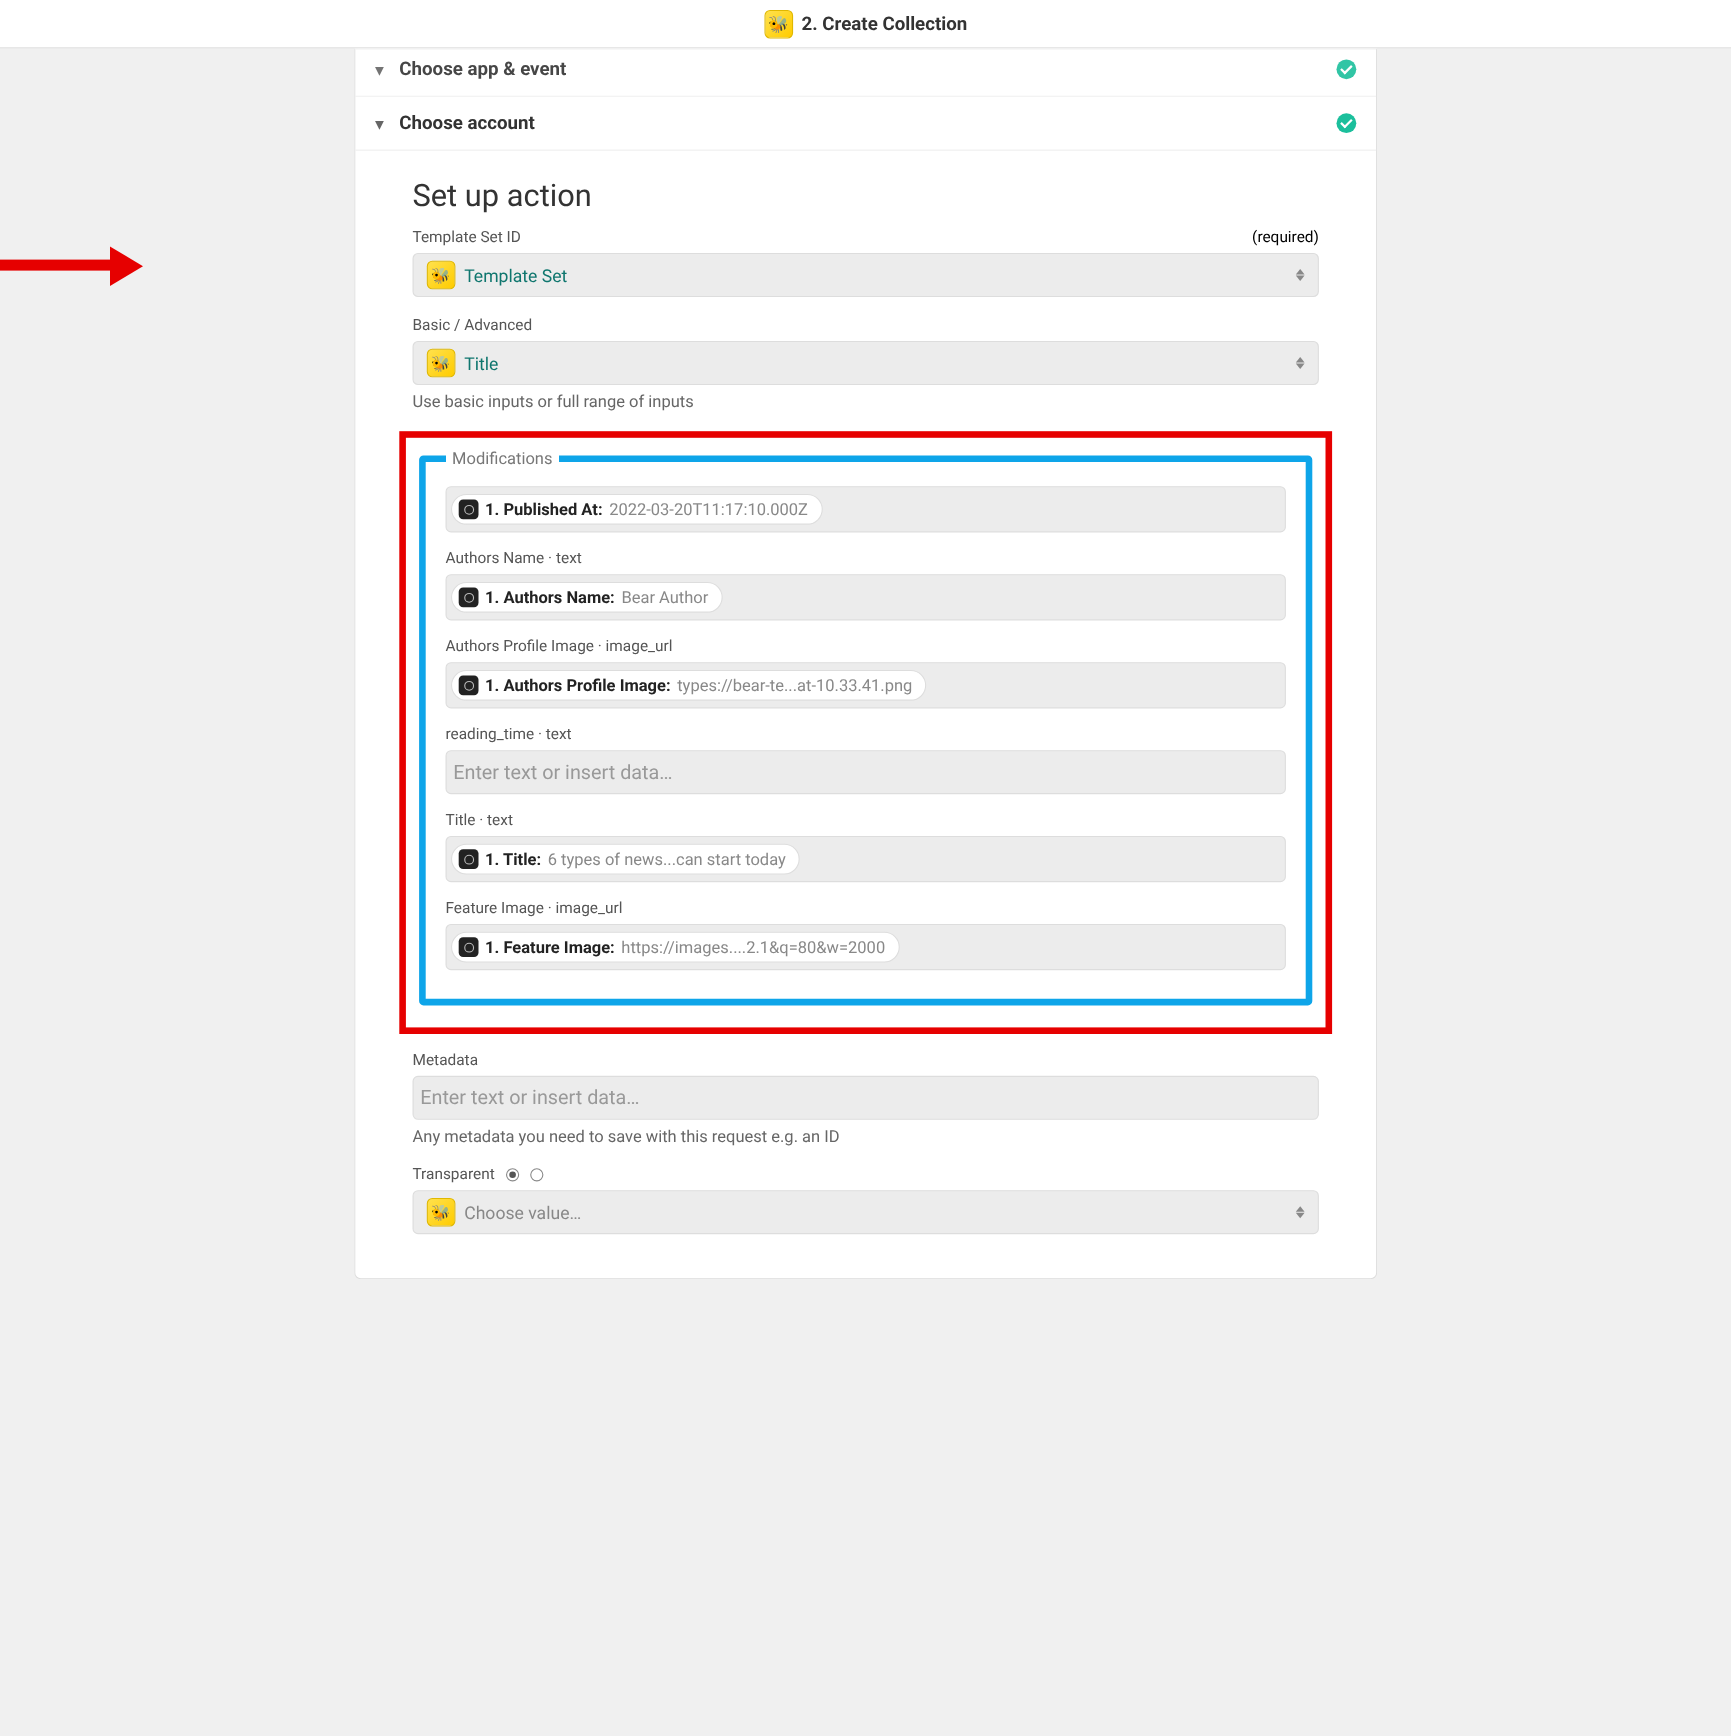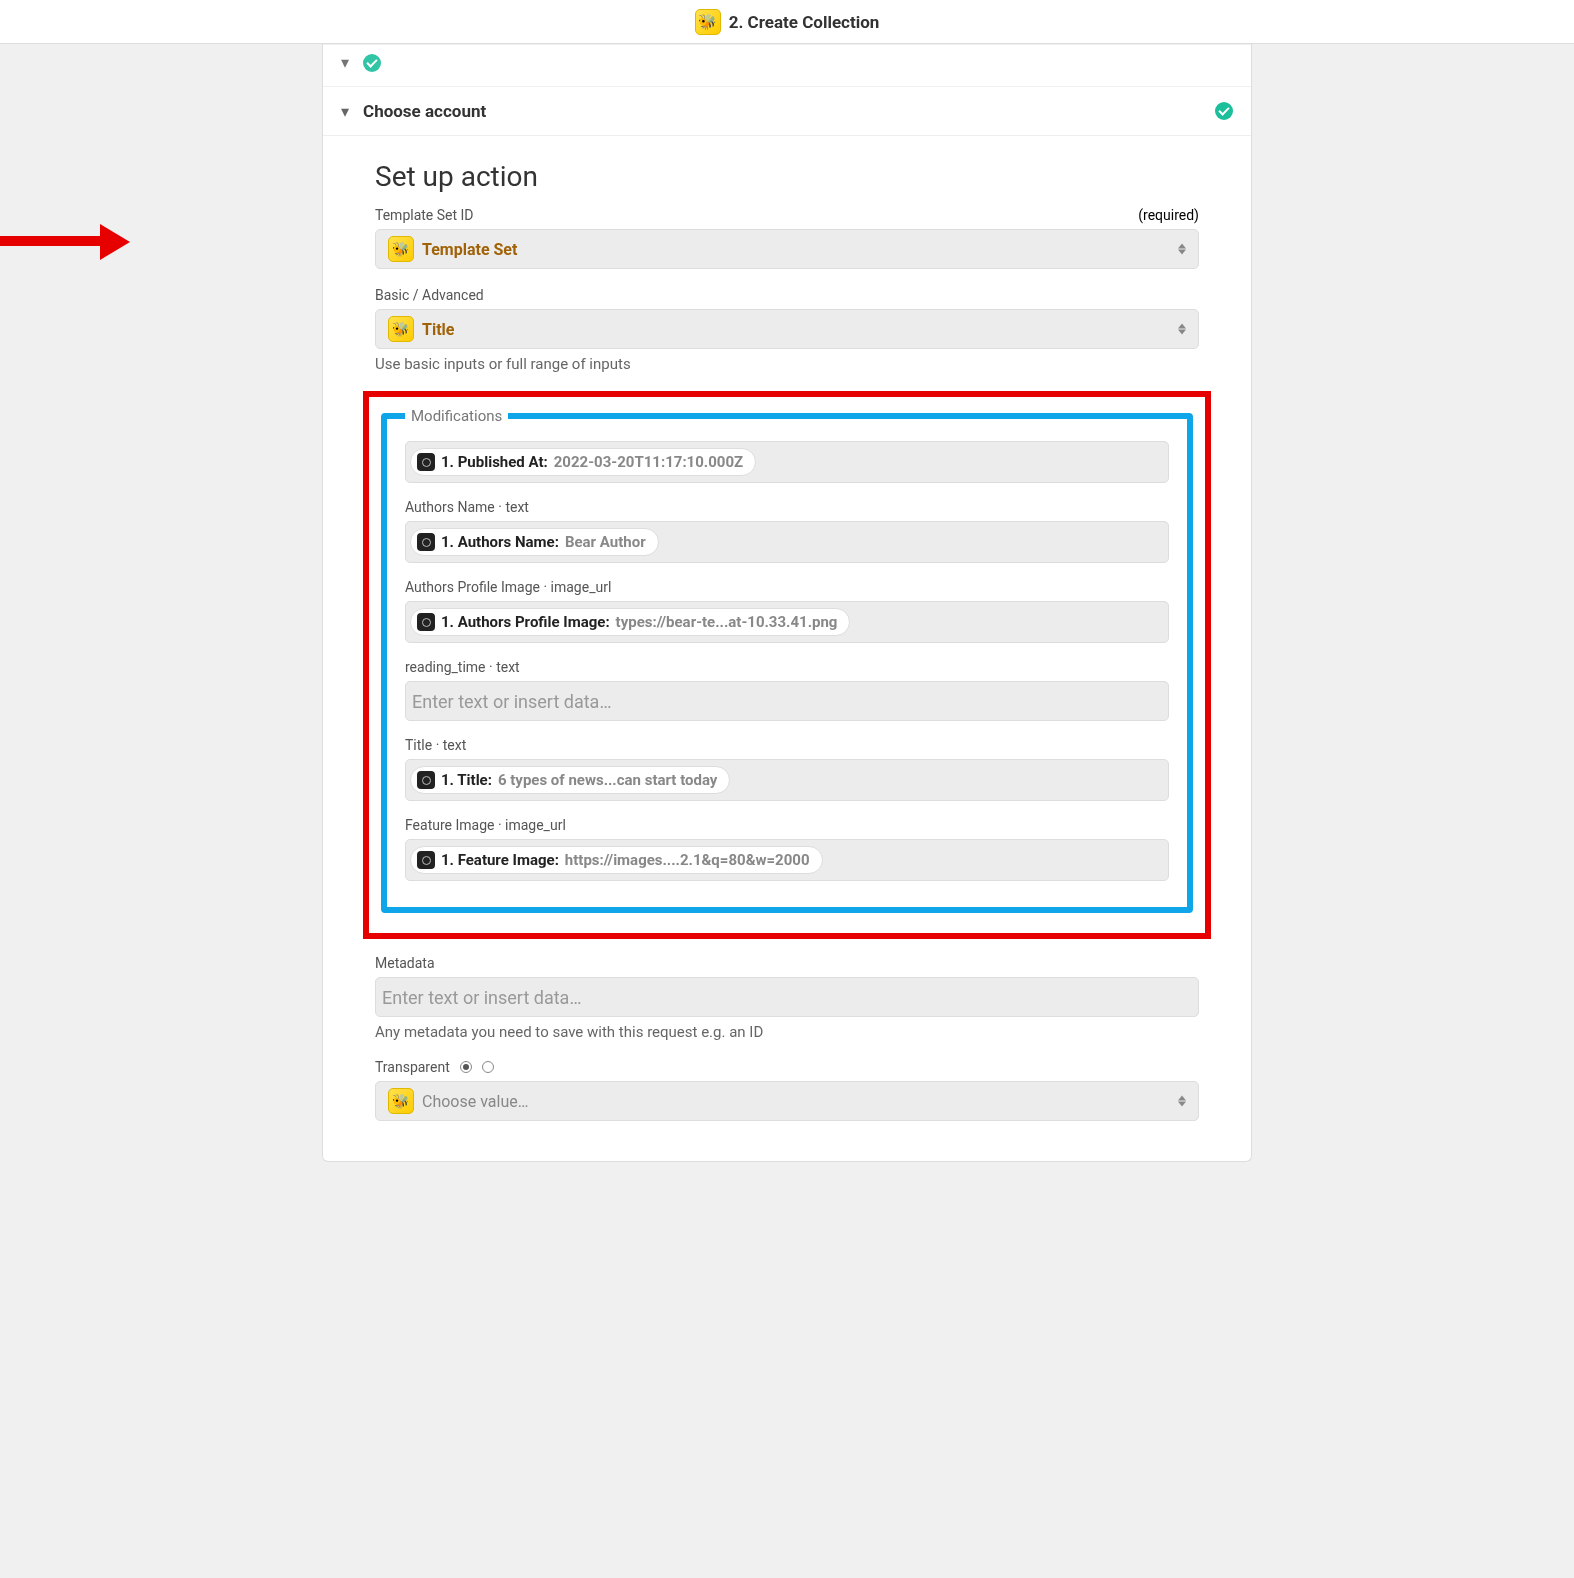--- a/index.html
+++ b/index.html
@@ -75,21 +75,21 @@
   .select-box {
     background: #ececec;
     border: 1px solid #ddd;
     border-radius: 5px;
     height: 40px;
     display: flex;
     align-items: center;
     padding: 0 12px;
     position: relative;
   }
-  .select-text { font-weight: 700; font-size: 16px; color: #a16207;}
+  .select-text { font-weight: 400; font-size: 16px; color: #0f766e;}
   .select-text.placeholder { color: #888; font-weight: 400; }
   .updown {
     position: absolute; right: 12px; top: 50%; transform: translateY(-50%);
     display: flex; flex-direction: column; gap: 1px;
   }
   .updown::before { content: ""; border-left: 4px solid transparent; border-right: 4px solid transparent; border-bottom: 5px solid #888; }
   .updown::after  { content: ""; border-left: 4px solid transparent; border-right: 4px solid transparent; border-top: 5px solid #888; }
   .helper { font-size: 15px; color: #666; margin-top: 6px; }
   .red-box {
     border: 6px solid #e60000;
@@ -131,21 +131,21 @@
     align-items: center;
     gap: 6px;
     font-size: 15px;
   }
   .chip-icon {
     width: 18px; height: 18px; border-radius: 4px; background: #222;
     display:flex;align-items:center;justify-content:center;
   }
   .chip-icon::after{content:"";width:7px;height:7px;border:1.5px solid #bbb;border-radius:50%;}
   .chip-label { font-weight: 700; color: #222; }
-  .chip-value { color: #888; font-weight: 700; }
+  .chip-value { color: #888; font-weight: 400; }
   .placeholder-text { color: #999; font-size: 18px; padding-left: 2px; }
   .radio-row { display:flex; gap:10px; align-items:center; font-size:14px; color:#555;}
   .radio { width:12px;height:12px;border:1px solid #888;border-radius:50%;display:inline-block;position:relative;}
   .radio.checked::after{content:"";position:absolute;inset:2px;background:#555;border-radius:50%;}
   .partial-cut { opacity:0.9; }
 </style>
 </head>
 <body>
 
 <div class="red-arrow">
@@ -156,20 +156,21 @@
 <div class="top-bar">
   <span class="app-icon">🐝</span>
   <span class="top-bar-title">2. Create Collection</span>
 </div>
 
 <div class="canvas">
   <div class="panel">
 
     <div class="section-row partial partial-cut" style="padding-top:8px;">
       <span class="chevron">▾</span>
+      <span class="section-label">Choose app &amp; event</span>
       <span class="check-circle"></span>
     </div>
 
     <div class="section-row">
       <span class="chevron">▾</span>
       <span class="section-label">Choose account</span>
       <span class="check-circle"></span>
     </div>
 
     <div class="body">

